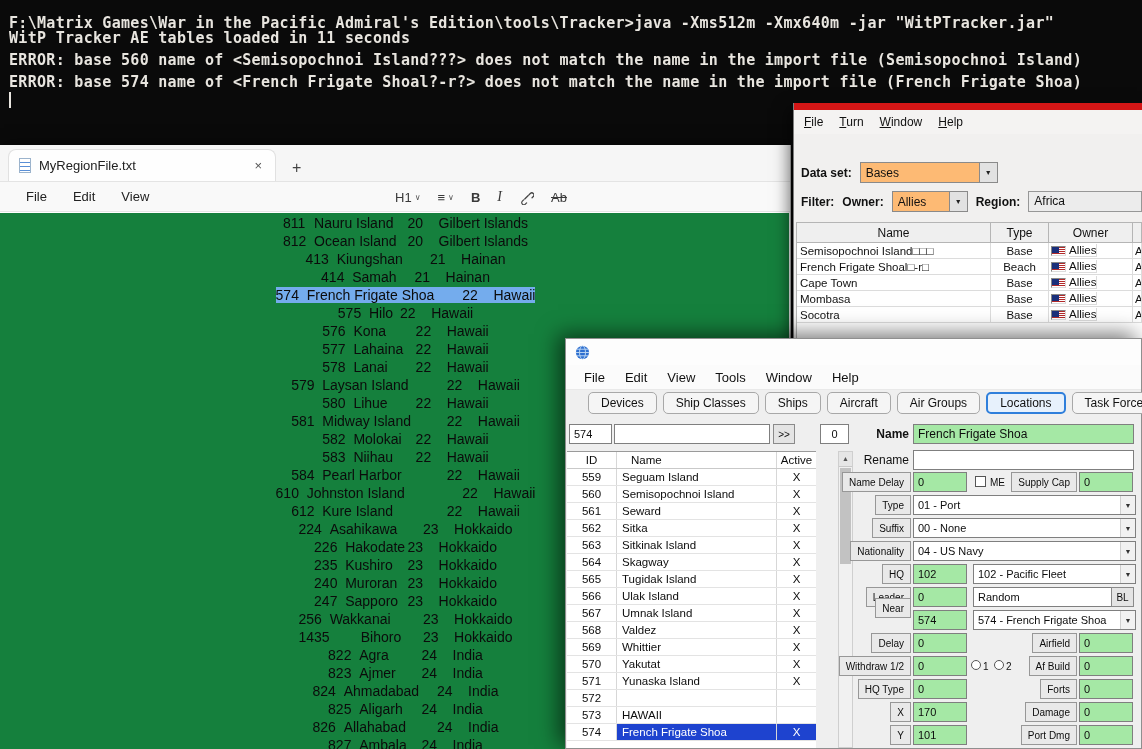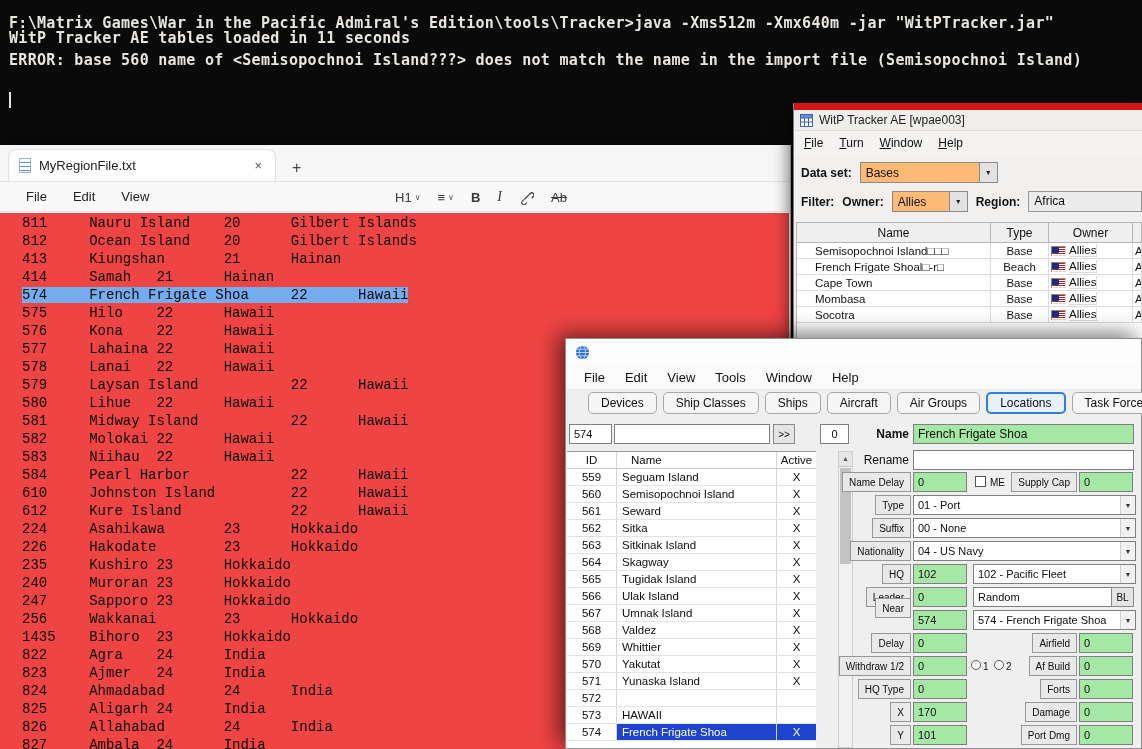--- a/index.html
+++ b/index.html
@@ -24,22 +24,22 @@
   .np-close { color:#555; font-size:13px; padding:0 3px; }
   .np-newtab { margin:0 0 4px 10px; font-size:16px; color:#444; padding:0 6px; }
   .np-menubar { position:relative; height:30px; background:#f9f9f9; display:flex; align-items:center; padding-left:13px; border-bottom:1px solid #e5e5e5; }
   .np-menu { font-size:13px; color:#222; padding:4px 13px; }
   .np-toolbar { position:absolute; left:395px; top:0; height:30px; display:flex; align-items:center; gap:17px; color:#3a3a3a; }
   .tbtn { display:flex; align-items:center; gap:3px; font-size:13px; }
   .tb-chev { font-size:8px; color:#555; }
   .tb-bold { font-weight:700; }
   .tb-italic { font-style:italic; font-family:"Liberation Serif",serif; font-size:14px; }
   .tb-strike { text-decoration:line-through; }
-  .np-content { position:absolute; left:0; top:68px; right:1px; bottom:0; background:#ef4444; overflow:hidden;
-    font-family:Liberation Mono, monospace; font-size:14px; color:#0b0b0b; padding-top:1px; }
+  .np-content { position:absolute; left:0; top:68px; right:1px; bottom:0; background:#15803d; overflow:hidden;
+    font-family:Liberation Sans, sans-serif; font-size:14px; color:#0b0b0b; padding-top:1px;text-align:center; }
   .np-line { height:18px; line-height:18px; white-space:pre; tab-size:8; -moz-tab-size:8; padding-left:22px; }
   .np-line .sel { background:#74aced; }
 
   
   .tracker { position:absolute; left:793px; top:103px; width:349px; height:520px; background:#f1f0ef;
     z-index:20; box-shadow:-5px 5px 14px rgba(0,0,0,.5); border-left:1px solid #7d7d7d; }
   .tk-redbar { height:7px; background:#d41616; }
   .tk-title { height:21px; background:#efeeec; display:flex; align-items:center; gap:6px; padding-left:6px;
     font-size:12px; color:#222; border-bottom:1px solid #ddd; }
   .tk-menu { height:24px; display:flex; align-items:center; padding-left:2px; font-size:12px; color:#111; background:#f4f3f2; }
@@ -50,21 +50,21 @@
   .combo { height:21px; border:1px solid #8a8a8a; background:#fdba74; display:flex; align-items:center; font-size:12px; }
   .combo .cv { flex:1; padding:0 5px; white-space:nowrap; overflow:hidden; }
   .combo .ca { width:18px; align-self:stretch; background:#e2e2e2; border-left:1px solid #8a8a8a;
     display:flex; align-items:center; justify-content:center; font-size:7px; color:#222; }
   .tk-region { height:21px; width:114px; border:1px solid #979797; background:#ececec; font-size:12px; padding:0 5px; line-height:19px; overflow:hidden; }
   .tk-table { position:absolute; left:2px; top:119px; right:0; height:240px; background:#fff; border:1px solid #b5b5b5; border-right:none; }
   .tkh { display:flex; height:20px; background:#efefef; font-size:12px; color:#111; }
   .tkh span { border-right:1px solid #b5b5b5; border-bottom:1px solid #b5b5b5; display:flex; align-items:center; justify-content:center; }
   .tkr { display:flex; height:16px; font-size:11.5px; color:#111; }
   .tkr span { border-right:1px solid #dcdcdc; border-bottom:1px solid #dcdcdc; display:flex; align-items:center; overflow:hidden; white-space:nowrap; }
-  .w-name { width:194px; padding-left:18px; }
+  .w-name { width:194px; padding-left:3px; }
   .w-type { width:58px; justify-content:center; }
   .w-owner { width:84px; padding-left:2px; gap:3px; }
   .w-reg { flex:1; padding-left:2px; }
   .tkh .w-name,.tkh .w-type,.tkh .w-owner { justify-content:center; padding-left:0; }
   .flag { width:15px; height:10px; flex:0 0 auto; border:1px solid #888;
     background:linear-gradient(#1a2f7a,#1a2f7a) 0 0/7px 6px no-repeat,
       repeating-linear-gradient(#b22a2a 0 1px,#fff 1px 2px); }
 
   
   .editor { position:absolute; left:565px; top:338px; width:577px; height:411px; background:#efefef;
@@ -101,20 +101,21 @@
   .ed-scroll .up { height:15px; background:#e6e6e6; border-bottom:1px solid #c9c9c9; text-align:center; font-size:7px; color:#555; line-height:14px; }
   .ed-scroll .thumb { position:absolute; left:1px; right:1px; top:16px; height:96px; background:#c2c2c2; }
 </style>
 </head>
 <body>
 
 <div class="terminal">
   <div class="term-line" style="top:14px">F:\Matrix Games\War in the Pacific Admiral's Edition\tools\Tracker&gt;java -Xms512m -Xmx640m -jar "WitPTracker.jar"</div>
   <div class="term-line" style="top:29px">WitP Tracker AE tables loaded in 11 seconds</div>
   <div class="term-line" style="top:51px">ERROR: base 560 name of &lt;Semisopochnoi Island???&gt; does not match the name in the import file (Semisopochnoi Island)</div>
+  <div class="term-line" style="top:73px">ERROR: base 574 name of &lt;French Frigate Shoal?-r?&gt; does not match the name in the import file (French Frigate Shoa)</div>
   <div class="term-cursor"></div>
 </div>
 
 <div class="notepad">
   <div class="np-tabbar">
     <div class="np-tab">
       <span class="np-fileicon"></span>
       <span class="np-tabtitle">MyRegionFile.txt</span>
       <span class="np-close">×</span>
     </div>
@@ -174,28 +175,20 @@
     <div class="np-line"><span>823	Ajmer	24	India</span></div>
     <div class="np-line"><span>824	Ahmadabad	24	India</span></div>
     <div class="np-line"><span>825	Aligarh	24	India</span></div>
     <div class="np-line"><span>826	Allahabad	24	India</span></div>
     <div class="np-line"><span>827	Ambala	24	India</span></div>
   </div>
 </div>
 
 <div class="tracker">
   <div class="tk-redbar"></div>
-  <div class="tk-title">
-    <svg width="13" height="13" viewBox="0 0 13 13">
-      <rect x="0.5" y="0.5" width="12" height="12" fill="#fff" stroke="#3a62b8"></rect>
-      <rect x="0.5" y="0.5" width="12" height="3.5" fill="#6f8fd0" stroke="#3a62b8"></rect>
-      <path d="M0.5 8h12M4.5 4v8.5M8.5 4v8.5" stroke="#3a62b8" fill="none"></path>
-    </svg>
-    <span>WitP Tracker AE [wpae003]</span>
-  </div>
   <div class="tk-menu">
     <span class="mi">File</span>
     <span class="mi">Turn</span>
     <span class="mi">Window</span>
     <span class="mi">Help</span>
   </div>
   <div class="tk-ctl" style="top:59px">
     <span class="tk-lbl">Data set:</span>
     <div class="combo" style="width:138px">
       <span class="cv">Bases</span>

